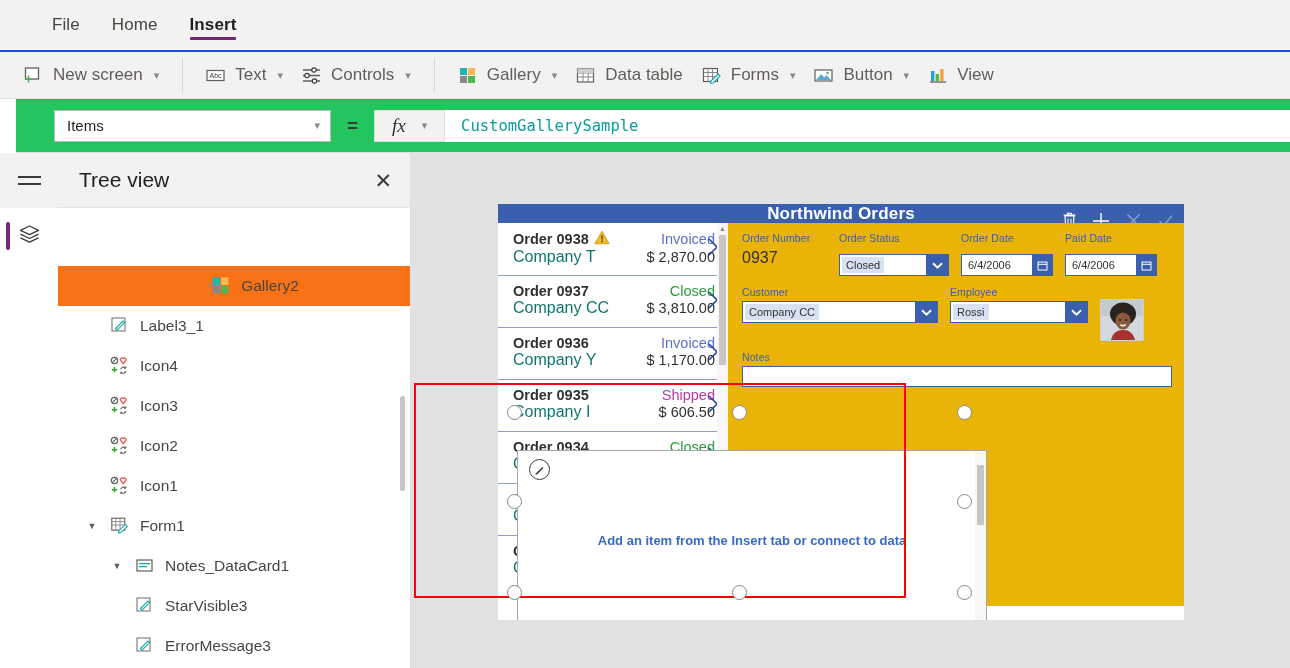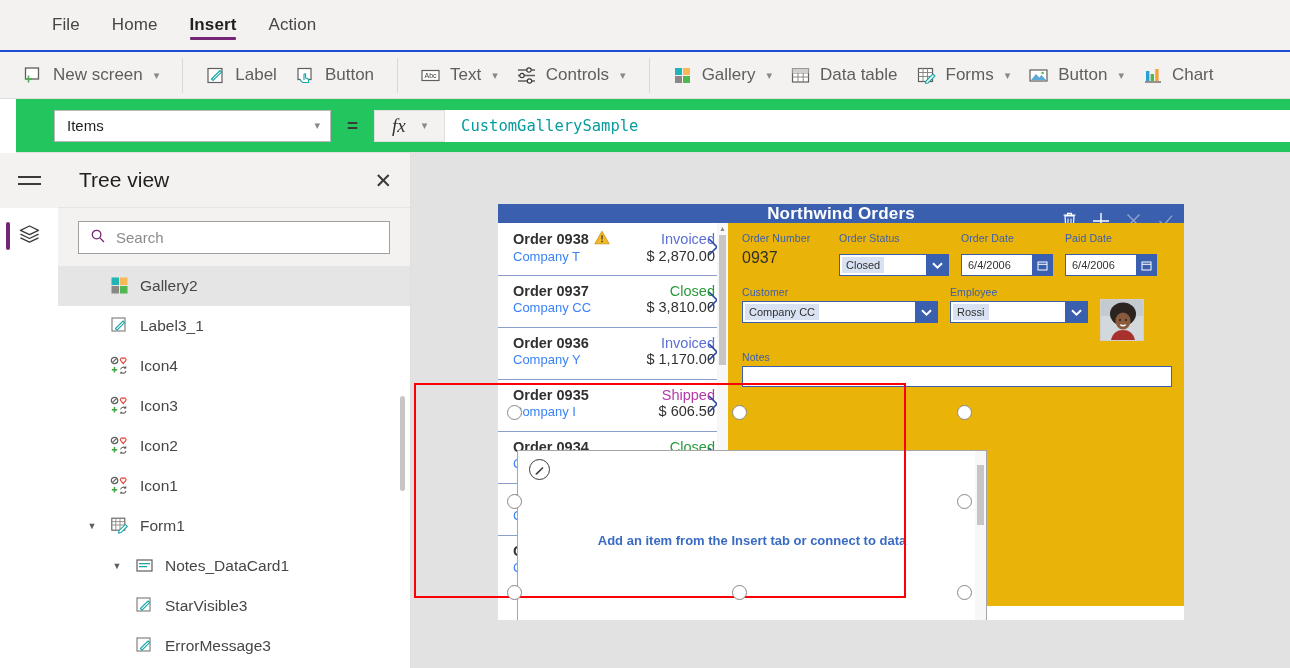--- a/index.html
+++ b/index.html
@@ -101,21 +101,21 @@
   .search input {
     border:none; outline:none; font-size:15px; color:#605e5c; flex:1;
     font-family:"Liberation Sans", sans-serif; background:transparent;
   }
   .search input::placeholder { color:#8d8b89; }
   .tree-list { position:absolute; left:0; right:0; top:113px; bottom:0; overflow:hidden; }
   .tnode {
     height:40px; display:flex; align-items:center; gap:9px; font-size:15.5px;
     color:#484644; cursor:pointer; padding-right:10px;
   }
-  .tnode.sel { background:#e5e5e5; }
+  .tnode.sel { background:#f97316;justify-content:center; }
   .tw { width:18px; flex:none; display:flex; justify-content:center; align-items:center; }
   .twist { color:#605e5c; font-size:9px; }
   .tscroll {
     position:absolute; right:5px; top:130px; width:5px; height:95px;
     background:#c8c6c4; border-radius:3px;
   }
 
   
   .canvas { position:absolute; left:411px; top:153px; right:0; bottom:0; background:#e2e2e2; }
   .app {
@@ -130,21 +130,21 @@
   .hdr-icons { position:absolute; right:9px; top:0; height:33px; display:flex; align-items:center; gap:13px;}
   .hdr-ic { cursor:pointer; display:flex; align-items:center; }
 
   .app-body { display:flex; height:383px; }
   .gal { width:230px; position:relative; background:#fff; }
   .gal-item { height:52px; padding:7px 13px 0 15px; position:relative; background:#fff; }
   .gal-item + .gal-item { border-top:1px solid #8a9ecb; }
   .gi-row { display:flex; justify-content:space-between; align-items:center; }
   .gi-order { font-size:14.5px; font-weight:bold; color:#32312f; display:flex; align-items:center; gap:5px;}
   .gi-status { font-size:14.5px; }
-  .gi-company { font-size:13px; color:#3b82f6; }
+  .gi-company { font-size:16px; color:#0f766e; }
   .gi-amount { font-size:14.5px; color:#32312f; }
   .chev {
     position:absolute; right:8px; top:13px; width:14px; height:22px;
   }
   .gal-scroll { position:absolute; right:0; top:0; bottom:0; width:11px; background:#f7f7f7; }
   .gal-thumb { position:absolute; left:2px; top:12px; width:7px; height:130px; background:#c8c6c4; }
   .gal-arrowup { position:absolute; left:2px; top:2px; font-size:7px; color:#8a8886; }
 
   .form { flex:1; background:#eab308; padding:9px 12px 0 14px; position:relative; }
   .frow { display:flex; gap:12px; margin-bottom:10px; }
@@ -189,58 +189,37 @@
 </style>
 </head>
 <body>
 
 <div id="app">
 
   <div class="menubar">
     <div class="menu-item">File</div>
     <div class="menu-item">Home</div>
     <div class="menu-item active">Insert</div>
-    <div class="menu-item">Action</div>
   </div>
 
   <div class="ribbon">
 
     <div class="rgroup">
       <div class="rbtn">
         <span class="icn">
           <svg width="21" height="21" viewBox="0 0 21 21">
             <rect x="2.5" y="3" width="13" height="11" fill="#fff" stroke="#605e5c" stroke-width="1.3"></rect>
             <path d="M4.5 16.5h7M8 13v7" stroke="#4caf50" stroke-width="1.6" transform="translate(-2.5,-2.5)"></path>
           </svg>
         </span>
         <span>New screen</span>
         <span class="caret">▾</span>
       </div>
     </div>
 
-    <div class="rgroup">
-      <div class="rbtn">
-        <span class="icn">
-          <svg width="21" height="21" viewBox="0 0 21 21">
-            <rect x="3" y="3.5" width="14" height="14" fill="#fff" stroke="#605e5c" stroke-width="1.2"></rect>
-            <path d="M6.5 14l8.5-8.5 1.6 1.6L8 15.5z" fill="#fff" stroke="#17a5a5" stroke-width="1.2"></path>
-          </svg>
-        </span>
-        <span>Label</span>
-      </div>
-      <div class="rbtn">
-        <span class="icn">
-          <svg width="21" height="21" viewBox="0 0 21 21">
-            <rect x="3" y="3.5" width="13" height="11" fill="#fff" stroke="#605e5c" stroke-width="1.2"></rect>
-            <path d="M9 9.5v5.5m0-5.5c0-1 1.6-1 1.6 0v3.5c1.8 0 3 .8 3 2.4v2.1H8.2c-1 0-2.8-2-2.8-3.2" fill="#fff" stroke="#17a5a5" stroke-width="1.1"></path>
-          </svg>
-        </span>
-        <span>Button</span>
-      </div>
-    </div>
 
     <div class="rgroup">
       <div class="rbtn">
         <span class="icn">
           <svg width="21" height="21" viewBox="0 0 21 21">
             <rect x="2" y="5.5" width="17" height="10" fill="#fff" stroke="#605e5c" stroke-width="1.2"></rect>
             <text x="10.5" y="13" font-size="7" text-anchor="middle" fill="#3b3a39" font-family="Liberation Sans">Abc</text>
           </svg>
         </span>
         <span>Text</span>
@@ -307,21 +286,21 @@
       </div>
       <div class="rbtn">
         <span class="icn">
           <svg width="21" height="21" viewBox="0 0 21 21">
             <path d="M3 17h16" stroke="#605e5c" stroke-width="1.3"></path>
             <rect x="4" y="6" width="3.4" height="10" fill="#2a9fd6"></rect>
             <rect x="8.6" y="9" width="3.4" height="7" fill="#51b84f"></rect>
             <rect x="13.2" y="4" width="3.4" height="12" fill="#f2a33c"></rect>
           </svg>
         </span>
-        <span>Chart</span>
+        <span>View</span>
       </div>
     </div>
   </div>
 
   <div class="fbar">
     <div class="prop-select">
       <span>Items</span>
       <span class="caret">▾</span>
     </div>
     <div class="eq">=</div>
@@ -347,31 +326,20 @@
           <path d="M3.5 15.9l9 4.3 9-4.3" fill="none" stroke="#3b3a39" stroke-width="1.3" stroke-linejoin="round"></path>
         </svg>
       </span>
     </div>
   </div>
 
   <div class="tree">
     <div class="tree-head">
       <div class="tree-title">Tree view</div>
       <div class="close-x">✕</div>
-    </div>
-    <div class="search-wrap">
-      <div class="search">
-        <span>
-          <svg width="16" height="16" viewBox="0 0 16 16">
-            <circle cx="6.6" cy="6.6" r="4.3" fill="none" stroke="#742774" stroke-width="1.3"></circle>
-            <path d="M9.9 9.9 14 14" stroke="#742774" stroke-width="1.3"></path>
-          </svg>
-        </span>
-        <input value="" placeholder="Search" style="">
-      </div>
     </div>
 
     <div class="tree-list">
 
       <div class="tnode sel" style="padding-left:52px">
         <span class="icn">
           <svg width="19" height="19" viewBox="0 0 19 19">
             <rect x="1.5" y="1.5" width="7.5" height="7.5" fill="#21b4b4"></rect>
             <rect x="10" y="1.5" width="7.5" height="7.5" fill="#f7b955"></rect>
             <rect x="1.5" y="10" width="7.5" height="7.5" fill="#8a8886"></rect>

